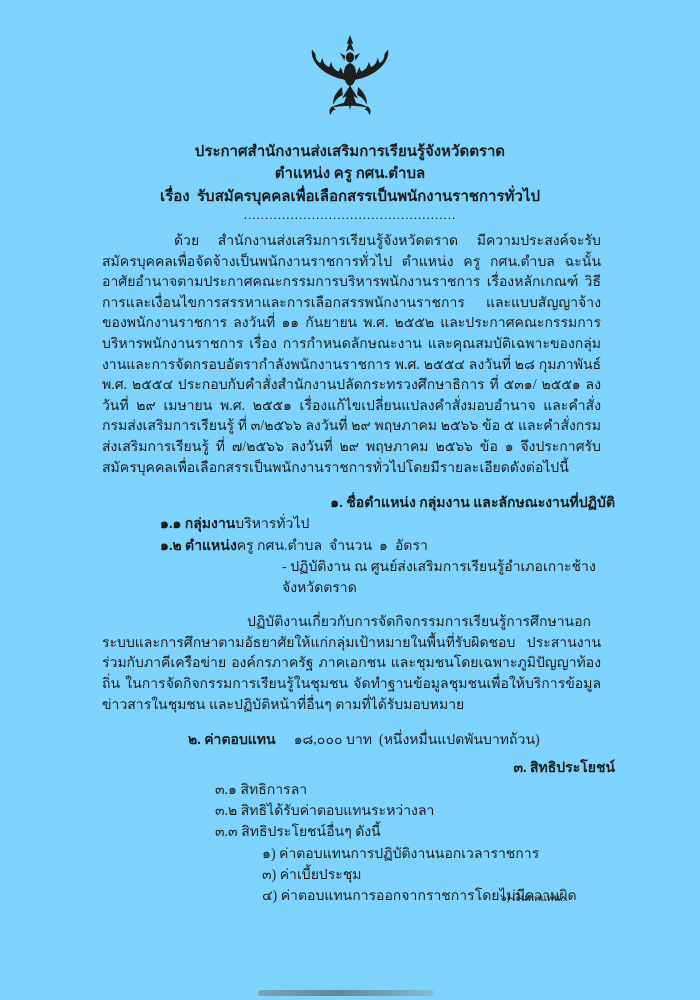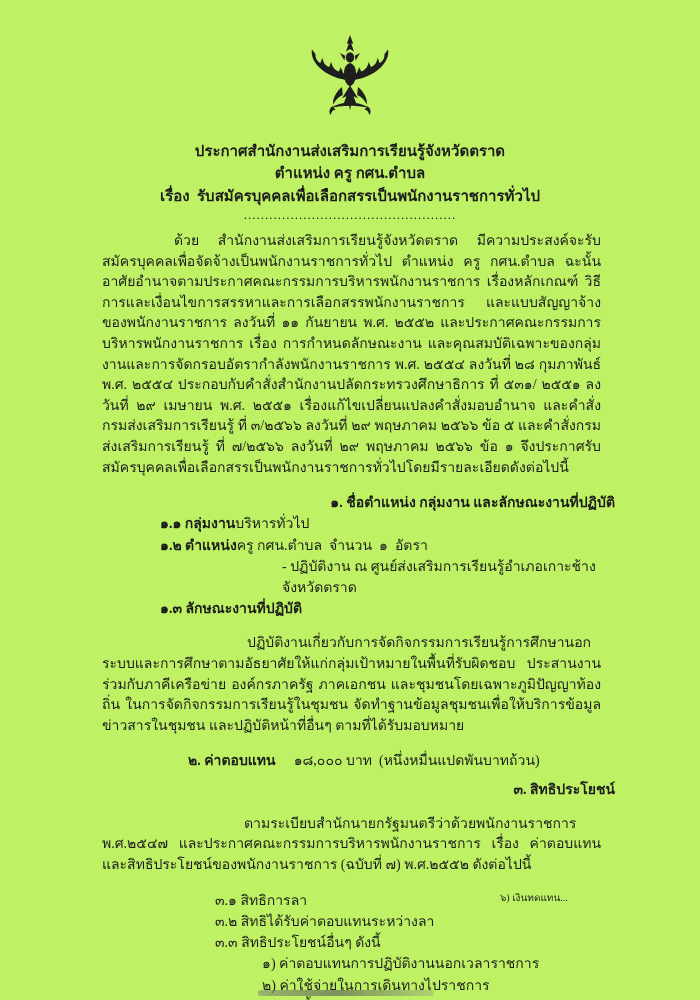--- a/index.html
+++ b/index.html
@@ -1,20 +1,20 @@
 <!DOCTYPE html>
 <html><head>
 <meta charset="utf-8">
 <style>
   html, body { margin: 0; padding: 0; background: #ffffff; }
   .page {
     position: relative;
     width: 700px;
     height: 1000px;
-    background: #bef264;
+    background: #7dd3fc;
     color: #1c1c1c;
     font-family: "Liberation Serif", "DejaVu Sans", sans-serif;
     font-size: 14px;
     line-height: 20.6px;
     overflow: hidden;
   }
   .content { padding: 0 85px 0 88px; }
   .emblem-wrap { display: block; width: 96px; margin: 33px auto 8px auto; text-align: center; }
   .title-block { text-align: center; }
   .title-line { font-weight: 700; font-size: 15px; line-height: 22.5px; white-space: pre-wrap; }
@@ -89,41 +89,38 @@
     <div class="sub-item">
       <span class="bold">๑.๑ กลุ่มงาน</span><span class="gap-s val">บริหารทั่วไป</span>
     </div>
 
     <div class="sub-item">
       <span class="bold">๑.๒ ตำแหน่ง</span><span class="gap-s val">ครู กศน.ตำบล  จำนวน  ๑  อัตรา</span>
     </div>
 
     <div class="sub-note">- ปฏิบัติงาน ณ ศูนย์ส่งเสริมการเรียนรู้อำเภอเกาะช้าง จังหวัดตราด</div>
 
-    <div class="sub-item bold">๑.๓ ลักษณะงานที่ปฏิบัติ</div>
 
     <p class="para body-1-3">ปฏิบัติงานเกี่ยวกับการจัดกิจกรรมการเรียนรู้การศึกษานอกระบบและการศึกษาตามอัธยาศัยให้แก่กลุ่มเป้าหมายในพื้นที่รับผิดชอบ ประสานงานร่วมกับภาคีเครือข่าย องค์กรภาครัฐ ภาคเอกชน และชุมชนโดยเฉพาะภูมิปัญญาท้องถิ่น ในการจัดกิจกรรมการเรียนรู้ในชุมชน จัดทำฐานข้อมูลชุมชนเพื่อให้บริการข้อมูลข่าวสารในชุมชน และปฏิบัติหน้าที่อื่นๆ ตามที่ได้รับมอบหมาย</p>
 
     <div class="sec-line sec2">
       <span class="bold">๒. ค่าตอบแทน</span><span class="gap-m val">๑๘,๐๐๐ บาท  (หนึ่งหมื่นแปดพันบาทถ้วน)</span>
     </div>
 
     <div class="sec-heading sec3-head">๓. สิทธิประโยชน์</div>
 
-    <p class="para body-3">ตามระเบียบสำนักนายกรัฐมนตรีว่าด้วยพนักงานราชการ พ.ศ.๒๕๔๗ และประกาศคณะกรรมการบริหารพนักงานราชการ เรื่อง ค่าตอบแทนและสิทธิประโยชน์ของพนักงานราชการ (ฉบับที่ ๗) พ.ศ.๒๕๕๒  ดังต่อไปนี้</p>
 
     <div class="list3">
       <div>๓.๑ สิทธิการลา</div>
       <div>๓.๒ สิทธิได้รับค่าตอบแทนระหว่างลา</div>
       <div>๓.๓ สิทธิประโยชน์อื่นๆ ดังนี้</div>
     </div>
 
     <div class="sublist3">
       <div>๑) ค่าตอบแทนการปฏิบัติงานนอกเวลาราชการ</div>
-      <div>๒) ค่าใช้จ่ายในการเดินทางไปราชการ</div>
       <div>๓) ค่าเบี้ยประชุม</div>
       <div>๔) ค่าตอบแทนการออกจากราชการโดยไม่มีความผิด</div>
     </div>
 
   </div>
 
   <div class="catchword">๖) เงินทดแทน...</div>
 
   <div class="scan-artifact"></div>
 

